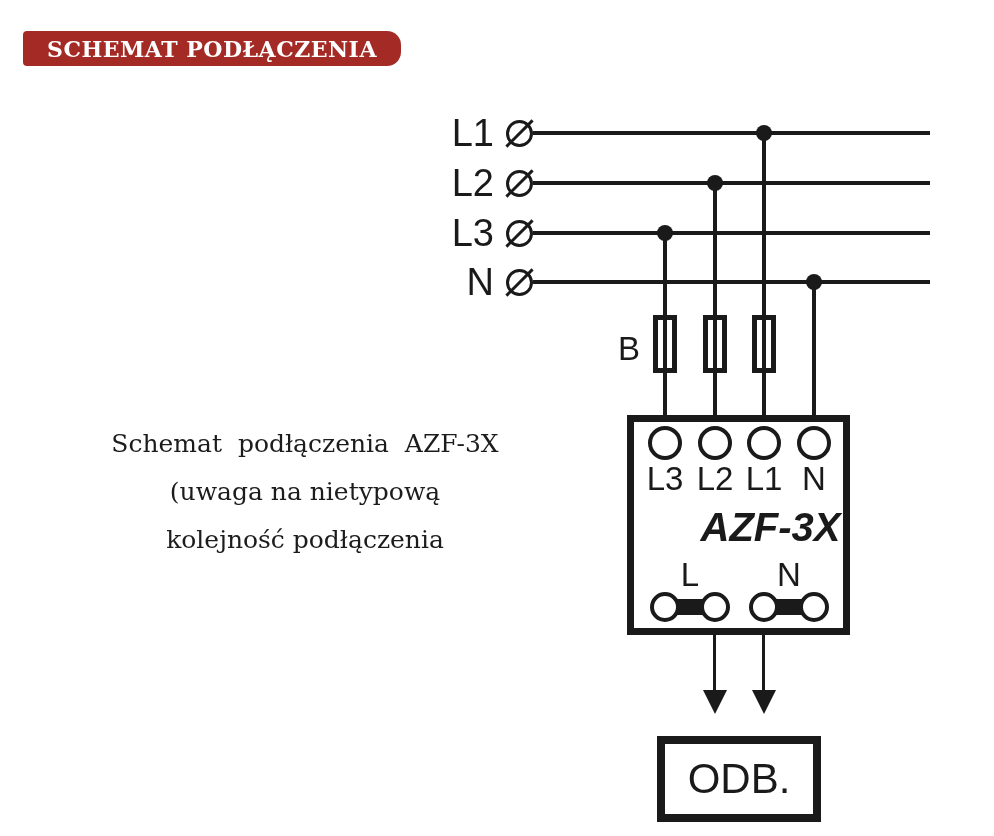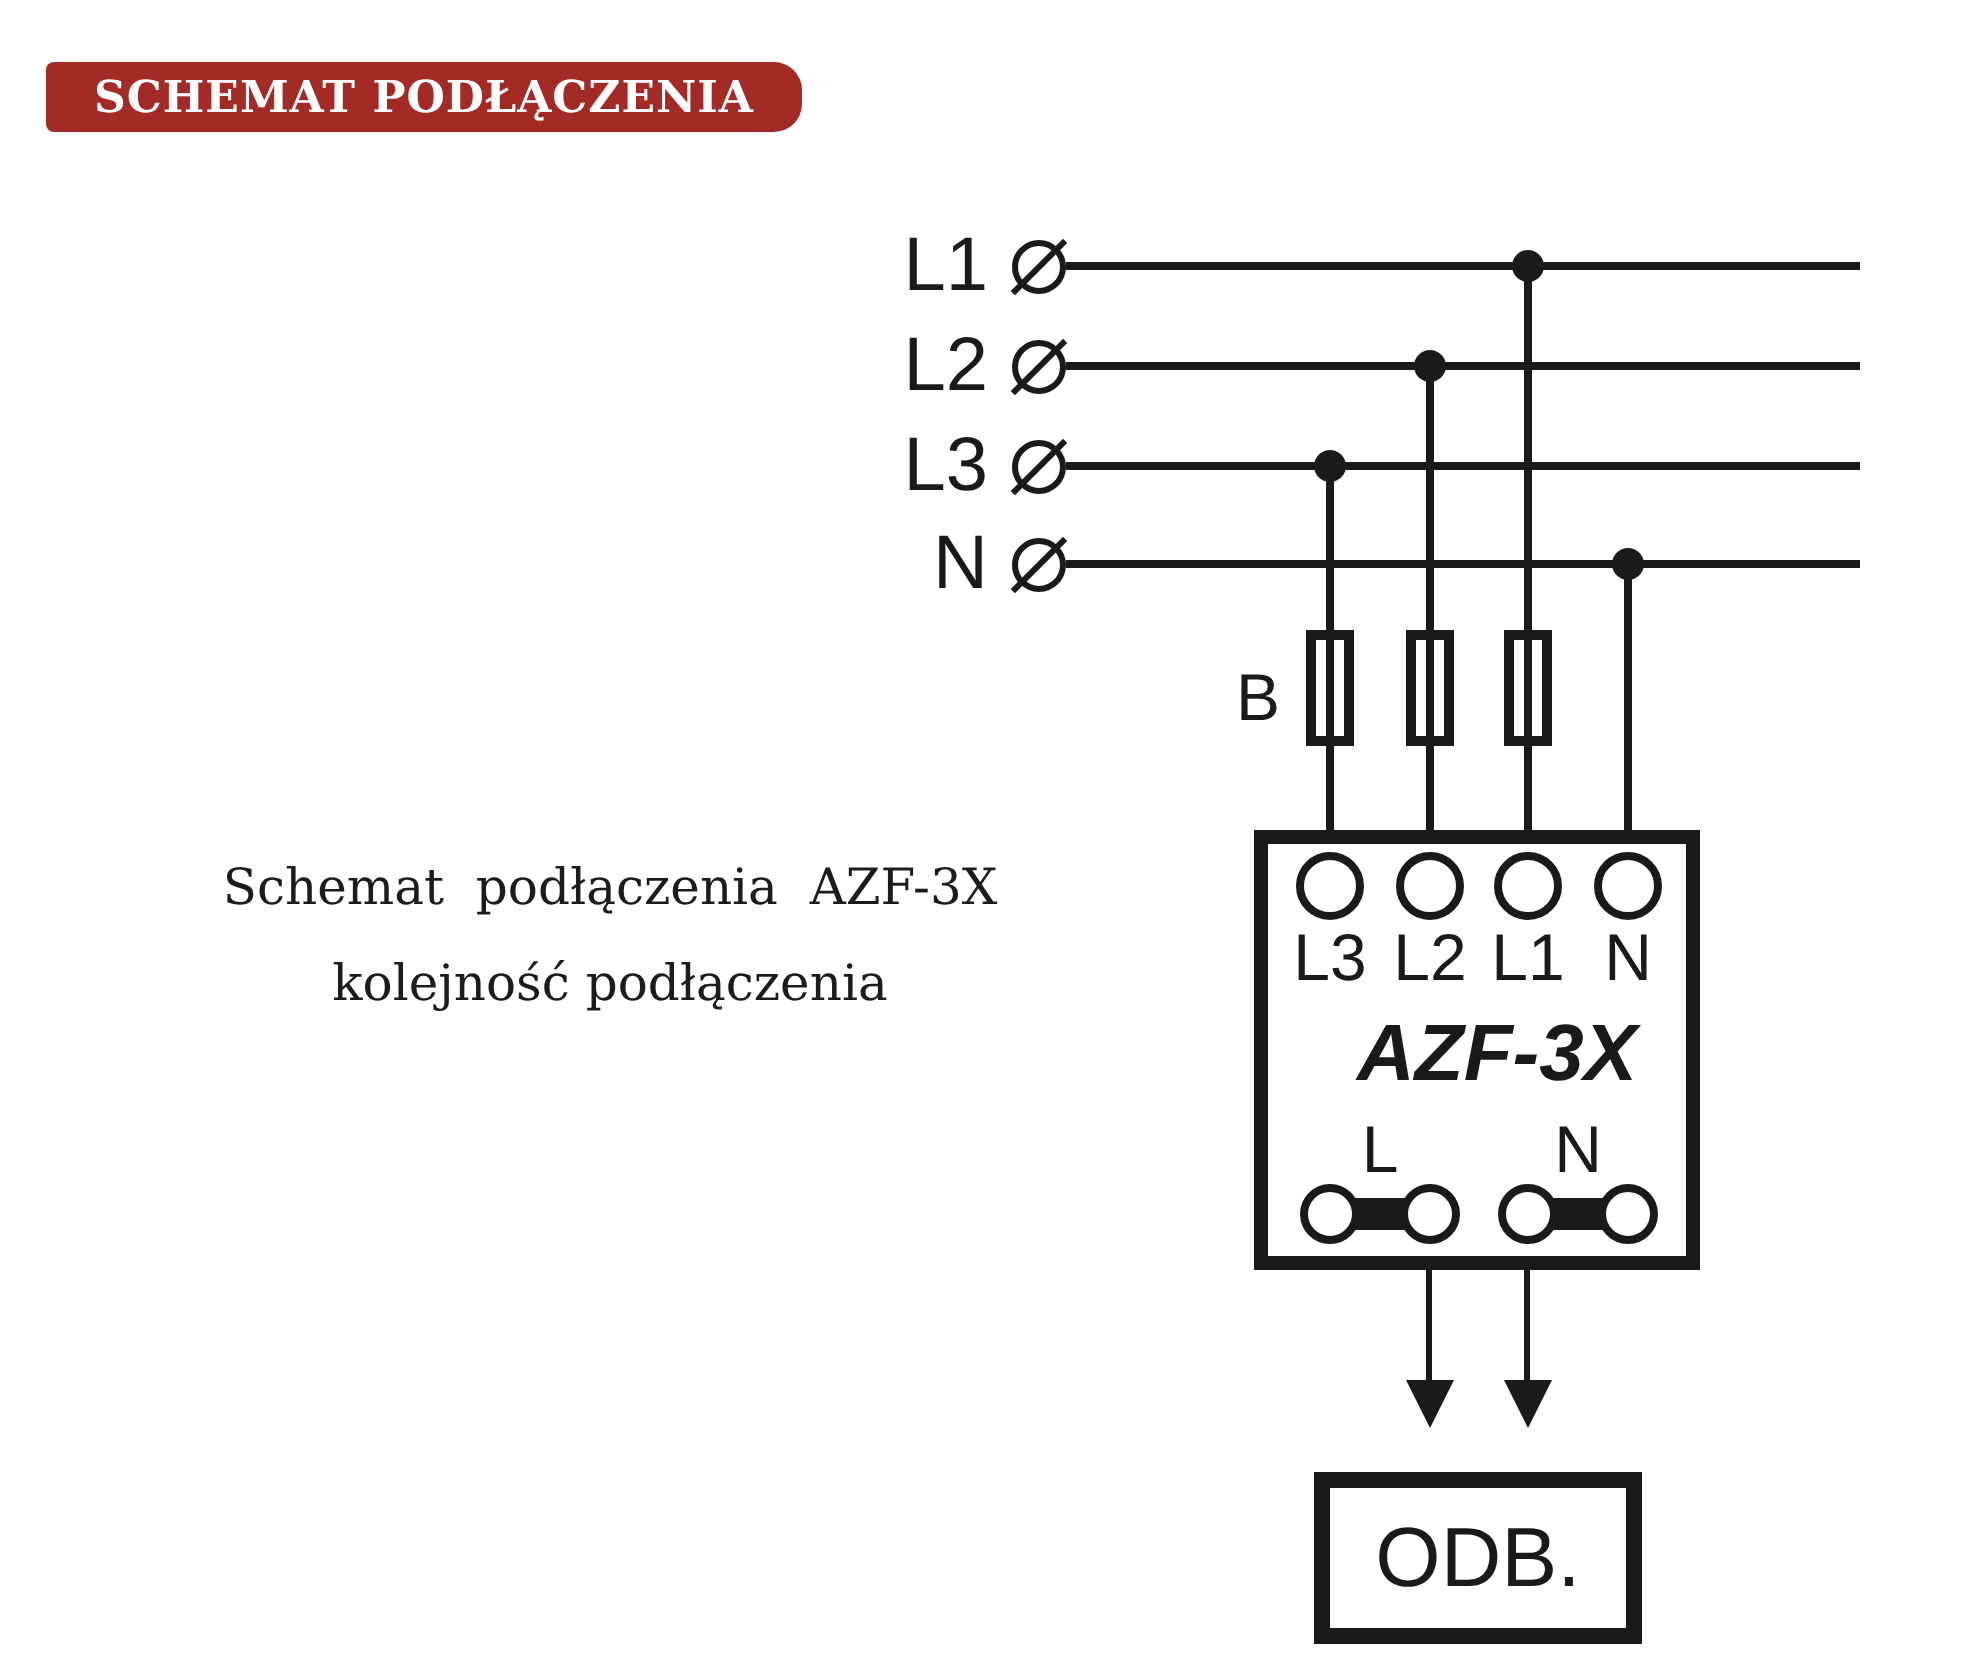--- a/index.html
+++ b/index.html
@@ -66,21 +66,21 @@
   }
   .in-term {
     position:absolute; width:34px; height:34px; box-sizing:border-box;
     border:4px solid #1a1a1a; border-radius:50%; background:#ffffff;
   }
   .in-term-label {
     position:absolute; width:56px; top:462px; text-align:center;
     font-size:33px; line-height:34px;
   }
   .device-model {
-    position:absolute; left:640px; top:506px; width:217px; text-align:center;
+    position:absolute; left:662px; top:506px; width:217px; text-align:center;
     font-size:40px; line-height:42px; font-weight:bold; font-style:italic;
     letter-spacing:0px;
   }
   .out-label {
     position:absolute; width:60px; top:558px; text-align:center;
     font-size:33px; line-height:34px;
   }
   .bridge {
     position:absolute; top:599px; width:50px; height:16px; background:#1a1a1a;
   }
@@ -106,20 +106,21 @@
 <body>
 
 <div class="canvas">
 
   <div class="badge">
     <span>SCHEMAT PODŁĄCZENIA</span>
   </div>
 
   <div class="caption">
     <div>Schemat  podłączenia  AZF-3X</div>
+    <div>(uwaga na nietypową</div>
     <div>kolejność podłączenia</div>
   </div>
 
   <div class="abs" style="left:0;top:0;width:994px;height:836px;">
 
     <div class="phase-label" style="left:434px; top:113px;">L1</div>
     <div class="phase-label" style="left:434px; top:163px;">L2</div>
     <div class="phase-label" style="left:434px; top:213px;">L3</div>
     <div class="phase-label" style="left:434px; top:262px;">N</div>
 

